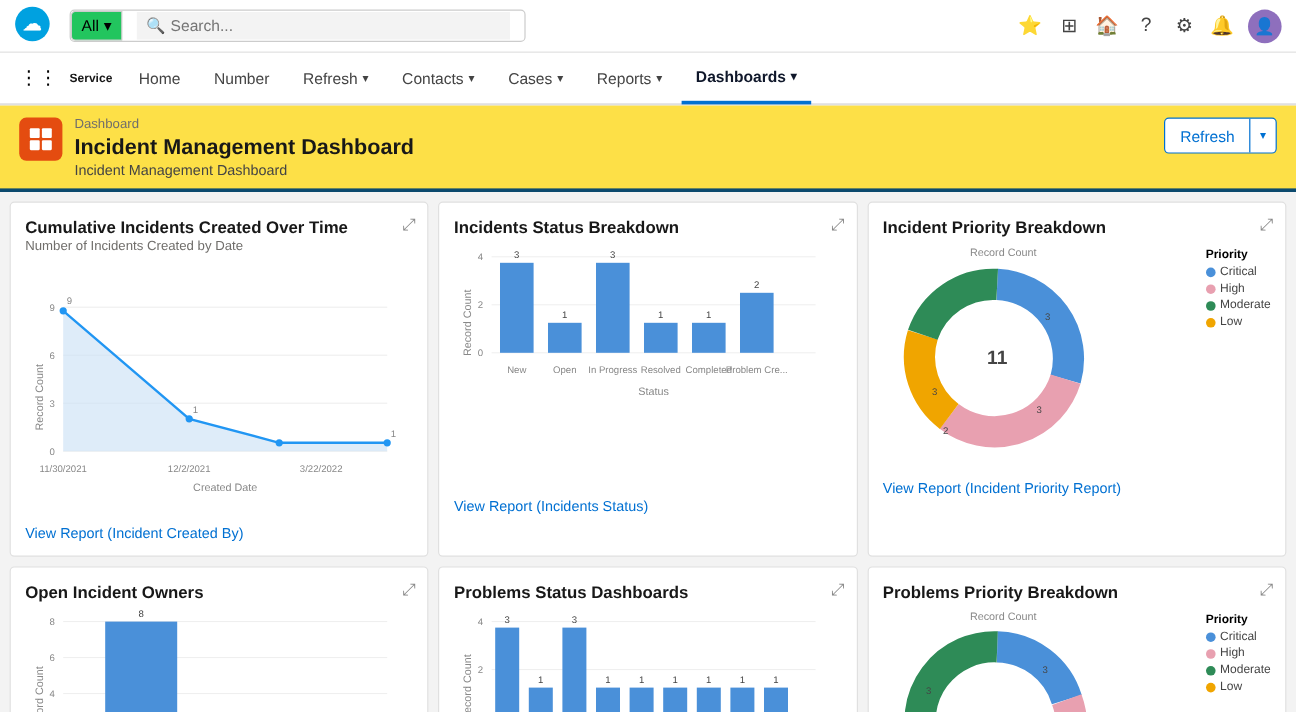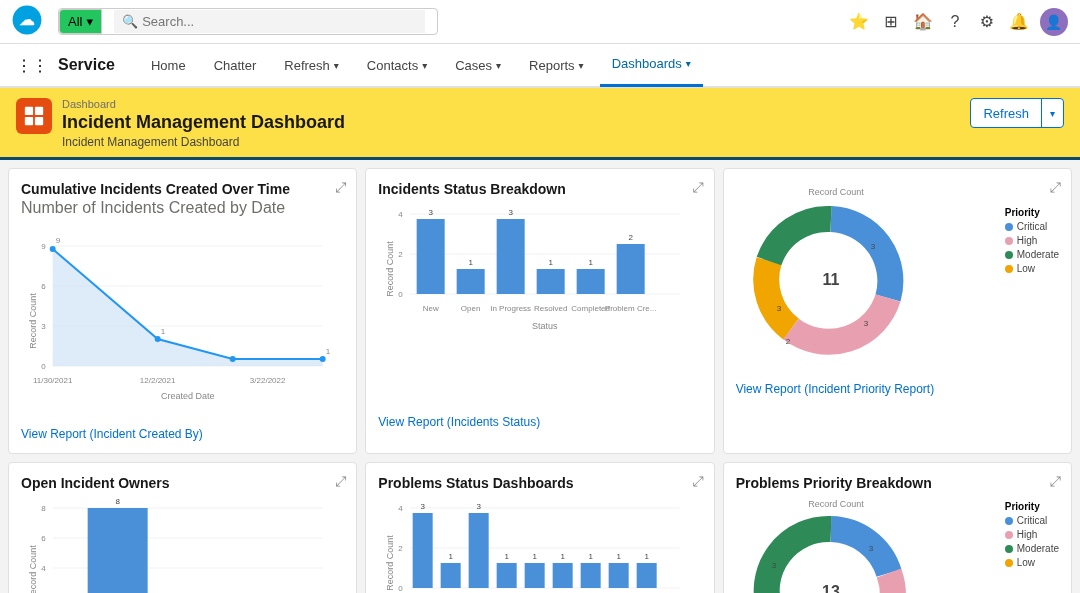--- a/index.html
+++ b/index.html
@@ -24,26 +24,26 @@
     }
     .top-icons { display: flex; align-items: center; gap: 10px; margin-left: auto; }
     .top-icon { width: 22px; height: 22px; display: flex; align-items: center; justify-content: center; color: #444; font-size: 16px; cursor: pointer; }
     .avatar { width: 28px; height: 28px; border-radius: 50%; background: #ccc; overflow: hidden; }
 
     
     .nav-bar {
       display: flex; align-items: center; background: #fff; height: 44px;
       border-bottom: 2px solid #e0e0e0; padding: 0 16px; gap: 4px;
     }
-    .app-name { font-weight: bold; font-size: 16px; color: #181818; margin-right: 20px; }
+    .app-name { font-weight: bold; font-size: 10px; color: #181818; margin-right: 6px; }
     .nav-item {
       padding: 0 12px; height: 44px; display: flex; align-items: center; gap: 4px;
       font-size: 13px; color: #444; cursor: pointer; position: relative;
     }
-    .nav-item.active { color: #0369a1; border-bottom: 3px solid #0070d2; font-weight: 400; }
+    .nav-item.active { color: #0f172a; border-bottom: 3px solid #0070d2; font-weight: 700; }
     .nav-chevron { font-size: 10px; }
 
     
     .page-header {
       background: #fde047; padding: 10px 16px 8px; border-bottom: 3px solid #0c4a6e;
       display: flex; align-items: flex-start; justify-content: space-between;
     }
     .breadcrumb { font-size: 11px; color: #706e6b; margin-bottom: 2px; }
     .page-title { font-size: 18px; font-weight: bold; color: #181818; }
     .page-subtitle { font-size: 12px; color: #444; margin-top: 2px; }
@@ -61,21 +61,21 @@
     .refresh-btn .btn-divider { width: 1px; background: #0070d2; height: 100%; }
     .refresh-btn .btn-arrow { padding: 0 8px; font-size: 10px; }
 
     
     .dashboard { padding: 8px; display: grid; grid-template-columns: repeat(3, 1fr); gap: 8px; }
     .card {
       background: #fff; border: 1px solid #e0e0e0; border-radius: 4px;
       padding: 12px; position: relative; min-height: 260px; overflow: hidden;
     }
     .card-title { font-size: 14px; font-weight: 600; color: #181818; margin-bottom: 2px; }
-    .card-subtitle { font-size: 16px; color: #706e6b; margin-bottom: 4px; }
+    .card-subtitle { font-size: 11px; color: #706e6b; margin-bottom: 20px; }
     .card-expand { position: absolute; top: 10px; right: 10px; cursor: pointer; color: #888; font-size: 14px; }
     .card-link { font-size: 12px; color: #0070d2; cursor: pointer; margin-top: 18px; display: block; }
     .bar-label { font-size: 8px; fill: #444; text-anchor: middle; }
     .x-axis-label { font-size: 8px; fill: #888; text-anchor: middle; }
     .y-axis-label { font-size: 8px; fill: #888; }
     .axis-title { font-size: 9px; fill: #888; }
     .legend-item { display: flex; align-items: center; gap: 4px; font-size: 10px; color: #444; margin-bottom: 3px; }
     .legend-dot { width: 8px; height: 8px; border-radius: 50%; }
 
     
@@ -126,21 +126,21 @@
 </div>
 
 <div class="nav-bar">
   <span style="margin-right:6px;font-size:16px;">⋮⋮</span>
   <span class="app-name">Service</span>
 
   <div class="nav-item">
     <span>Home</span>
   </div>
   <div class="nav-item">
-    <span>Chatter</span>
+    <span>Number</span>
   </div>
   <div class="nav-item">
     <span>Refresh</span>
     <span class="nav-chevron">▾</span>
   </div>
   <div class="nav-item">
     <span>Contacts</span>
     <span class="nav-chevron">▾</span>
   </div>
   <div class="nav-item">
@@ -260,20 +260,21 @@
       <rect x="232" y="45" width="28" height="50" fill="#4a90d9"></rect>
       <text x="246" y="41" class="bar-label">2</text>
       <text x="246" y="112" class="x-axis-label">Problem Cre...</text>
 
       <text x="160" y="130" class="axis-title" text-anchor="middle">Status</text>
     </svg>
     <a class="card-link">View Report (Incidents Status)</a>
   </div>
 
   <div class="card" style="position:relative;">
+    <div class="card-title">Incident Priority Breakdown</div>
     <span class="card-expand">⤢</span>
 
     
     <div style="position:absolute;right:12px;top:38px;">
       <div style="font-size:10px;font-weight:600;margin-bottom:3px;">Priority</div>
       <div class="legend-item">
         <div class="legend-dot color-critical"></div>
         <span>Critical</span>
       </div>
       <div class="legend-item">

